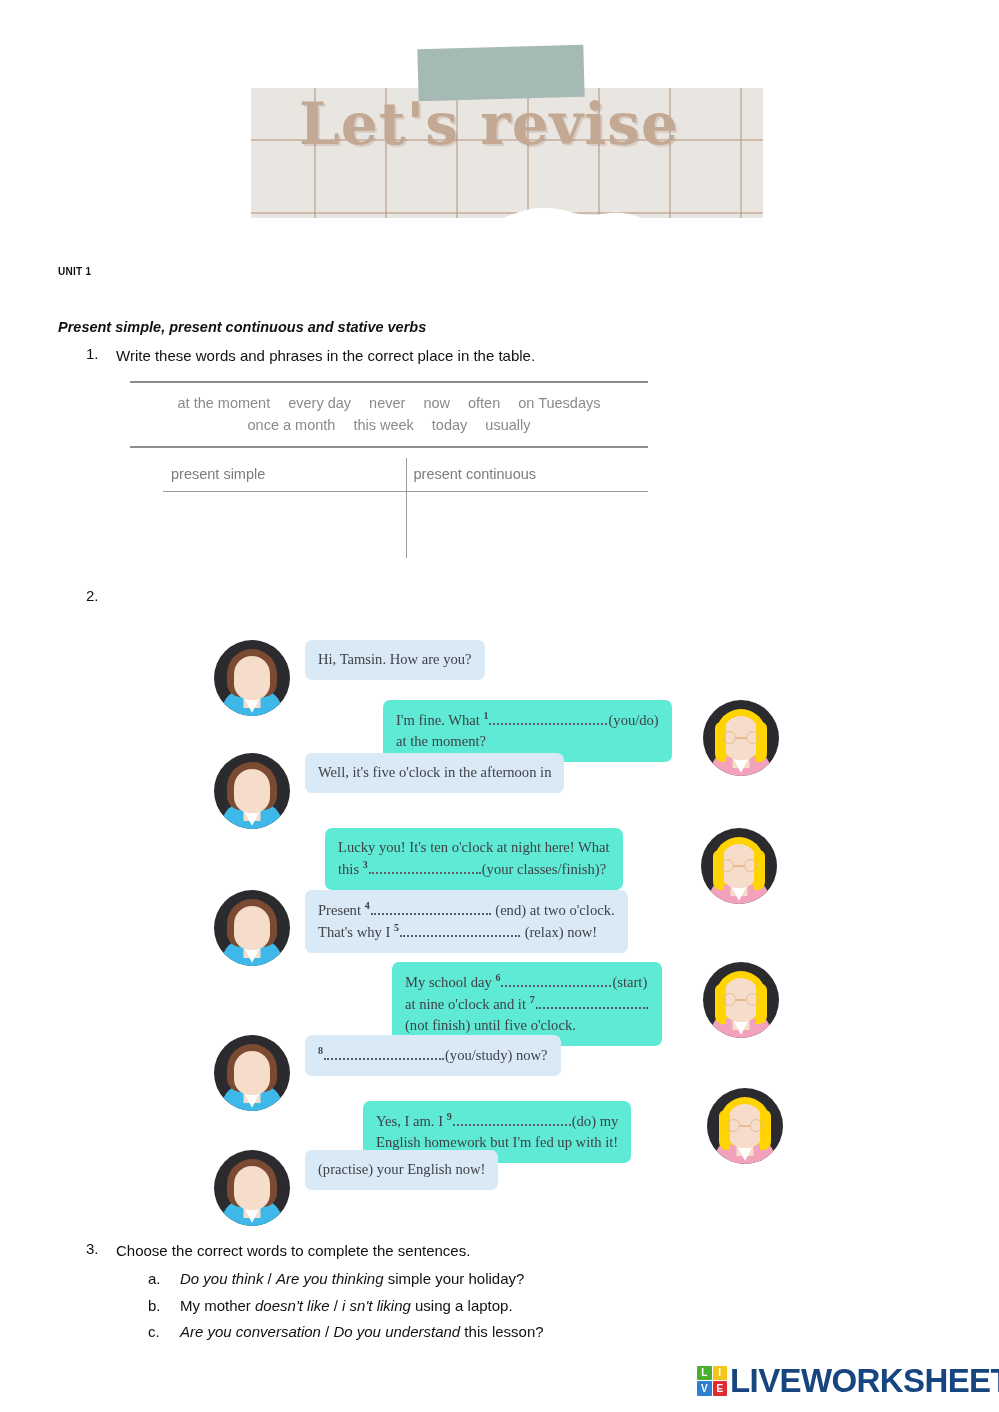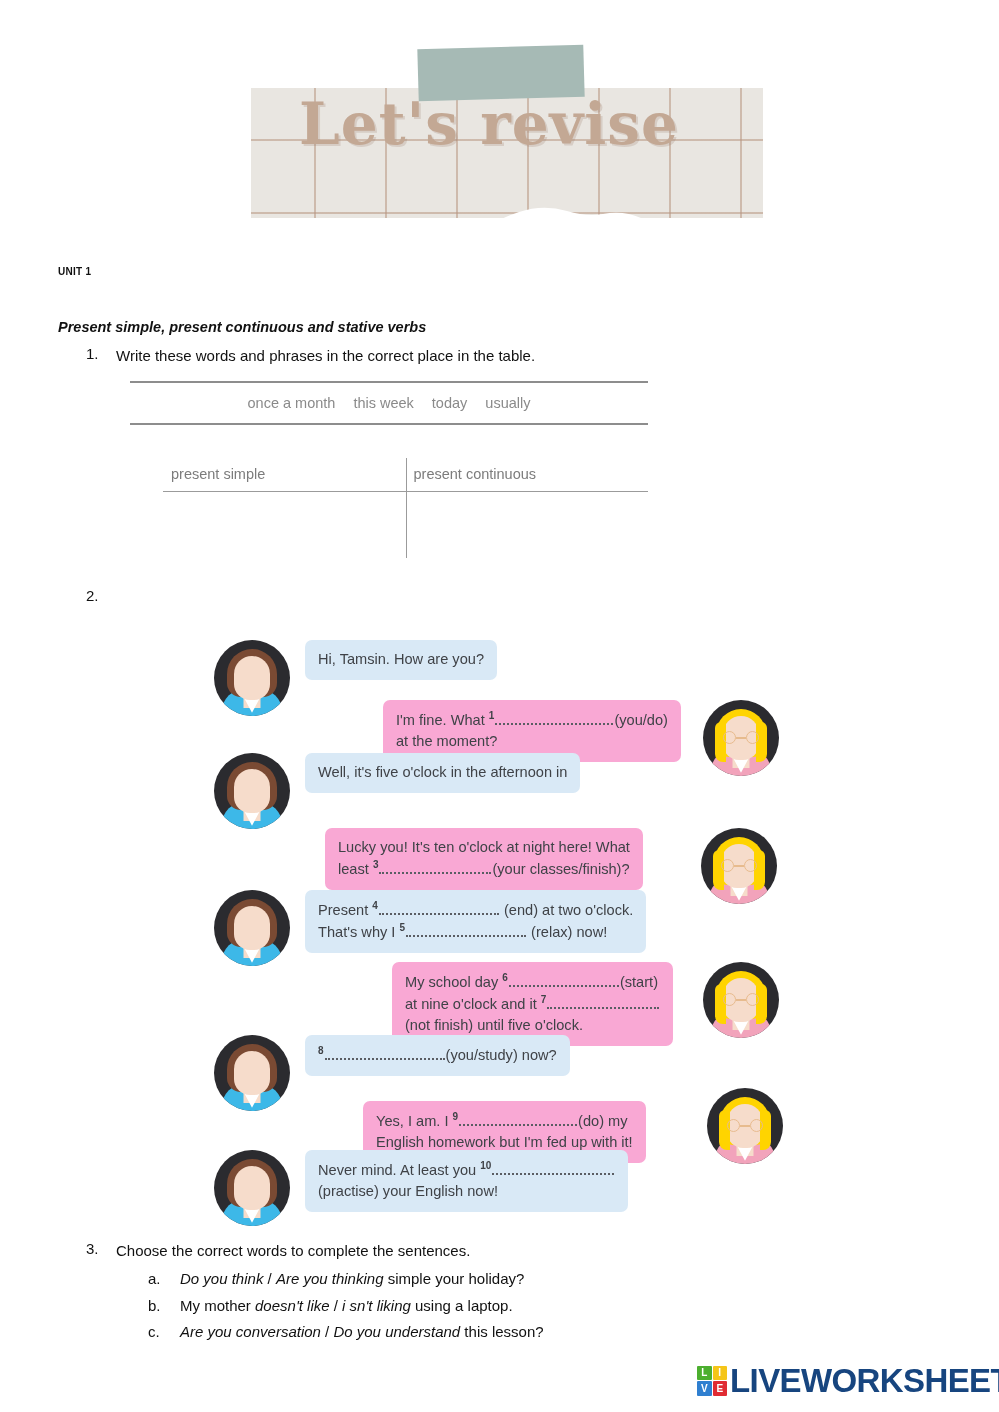--- a/index.html
+++ b/index.html
@@ -174,23 +174,24 @@
     align-items: flex-start;
   }
   .chat-row.right { flex-direction: row; }
   .bubble {
     border-radius: 7px;
     padding: 9px 13px 10px 13px;
     font-size: 14.6px;
     line-height: 1.45;
     color: #3f4247;
     max-width: 420px;
+    font-family: Liberation Serif, serif;
   }
   .bubble.blue { background: #d9e9f6; }
-  .bubble.purple { background: #f9a8d4; }
+  .bubble.purple { background: #5eead4; }
   .gapnum {
     font-size: 10px;
     font-weight: bold;
     vertical-align: super;
     letter-spacing: 0;
   }
   .gap {
     display: inline-block;
     border-bottom: 2.5px dotted #5a5d63;
     vertical-align: baseline;
@@ -367,20 +368,21 @@
 <div class="section-head">Present simple, present continuous and stative verbs</div>
 
 <div class="ex-row" style="left:86px; top:345px; width:840px;">
   <div class="ex-num">1.</div>
   <div class="ex-text">Write these words and phrases in the correct place in the table.</div>
 </div>
 
 <div class="wordbank">
   <div class="rule-top"></div>
   <div class="wordbank-body">
+    <div class="wb-line" id="wb-line1"><span>at the moment</span><span>every day</span><span>never</span><span>now</span><span>often</span><span>on Tuesdays</span></div>
     <div class="wb-line" id="wb-line2"><span>once a month</span><span>this week</span><span>today</span><span>usually</span></div>
   </div>
   <div class="rule-bot"></div>
 </div>
 
 <div class="ans-table">
   <div class="ans-head">
     <div class="ans-col">present simple</div>
     <div class="ans-col">present continuous</div>
   </div>
@@ -435,21 +437,21 @@
         <div class="av-shoulders" style="z-index: 1;"></div>
         <div class="av-neck" style="z-index: 2;"></div>
         <div class="av-face" style="z-index: 3;"></div>
         <div class="av-hair" style="z-index: 2;"></div>
         <div class="av-vneck" style="z-index: 2;"></div>
       </div>
     </div>
     <div class="chat-row right" style="top: 188px; left: 0px; width: 999px;">
       <div class="bubble purple" style="position: absolute; left: 325px; top: 0px;">
         <div><span>Lucky you! It's ten o'clock at night here! What</span></div>
-        <div><span>least </span><span class="gapnum">3</span><span class="gap" style="width: 112px;"></span><span>(your classes/finish)?</span></div>
+        <div><span>this </span><span class="gapnum">3</span><span class="gap" style="width: 112px;"></span><span>(your classes/finish)?</span></div>
       </div>
       <div class="avatar girl" style="position: absolute; left: 701px; top: 0px;">
         <div class="av-hair-side l" style="z-index: 4;"></div>
         <div class="av-hair-side r" style="z-index: 4;"></div>
         <div class="av-shoulders" style="z-index: 1;"></div>
         <div class="av-neck" style="z-index: 2;"></div>
         <div class="av-face" style="z-index: 3;"></div>
         <div class="av-hair" style="z-index: 2;"></div>
         <div class="av-glasses" style="z-index: 5;">
           <div class="av-lens l"></div>
@@ -520,21 +522,20 @@
         <div class="av-glasses" style="z-index: 5;">
           <div class="av-lens l"></div>
           <div class="av-bridge"></div>
           <div class="av-lens r"></div>
         </div>
         <div class="av-vneck" style="z-index: 2;"></div>
       </div>
     </div>
     <div class="chat-row left" style="top: 510px; left: 0px; width: 999px;">
       <div class="bubble blue" style="position: absolute; left: 305px; top: 0px;">
-        <div><span>Never mind. At least you </span><span class="gapnum">10</span><span class="gap" style="width: 122px;"></span></div>
         <div><span>(practise) your English now!</span></div>
       </div>
       <div class="avatar boy" style="position: absolute; left: 214px; top: 0px;">
         <div class="av-shoulders" style="z-index: 1;"></div>
         <div class="av-neck" style="z-index: 2;"></div>
         <div class="av-face" style="z-index: 3;"></div>
         <div class="av-hair" style="z-index: 2;"></div>
         <div class="av-vneck" style="z-index: 2;"></div>
       </div>
     </div>

